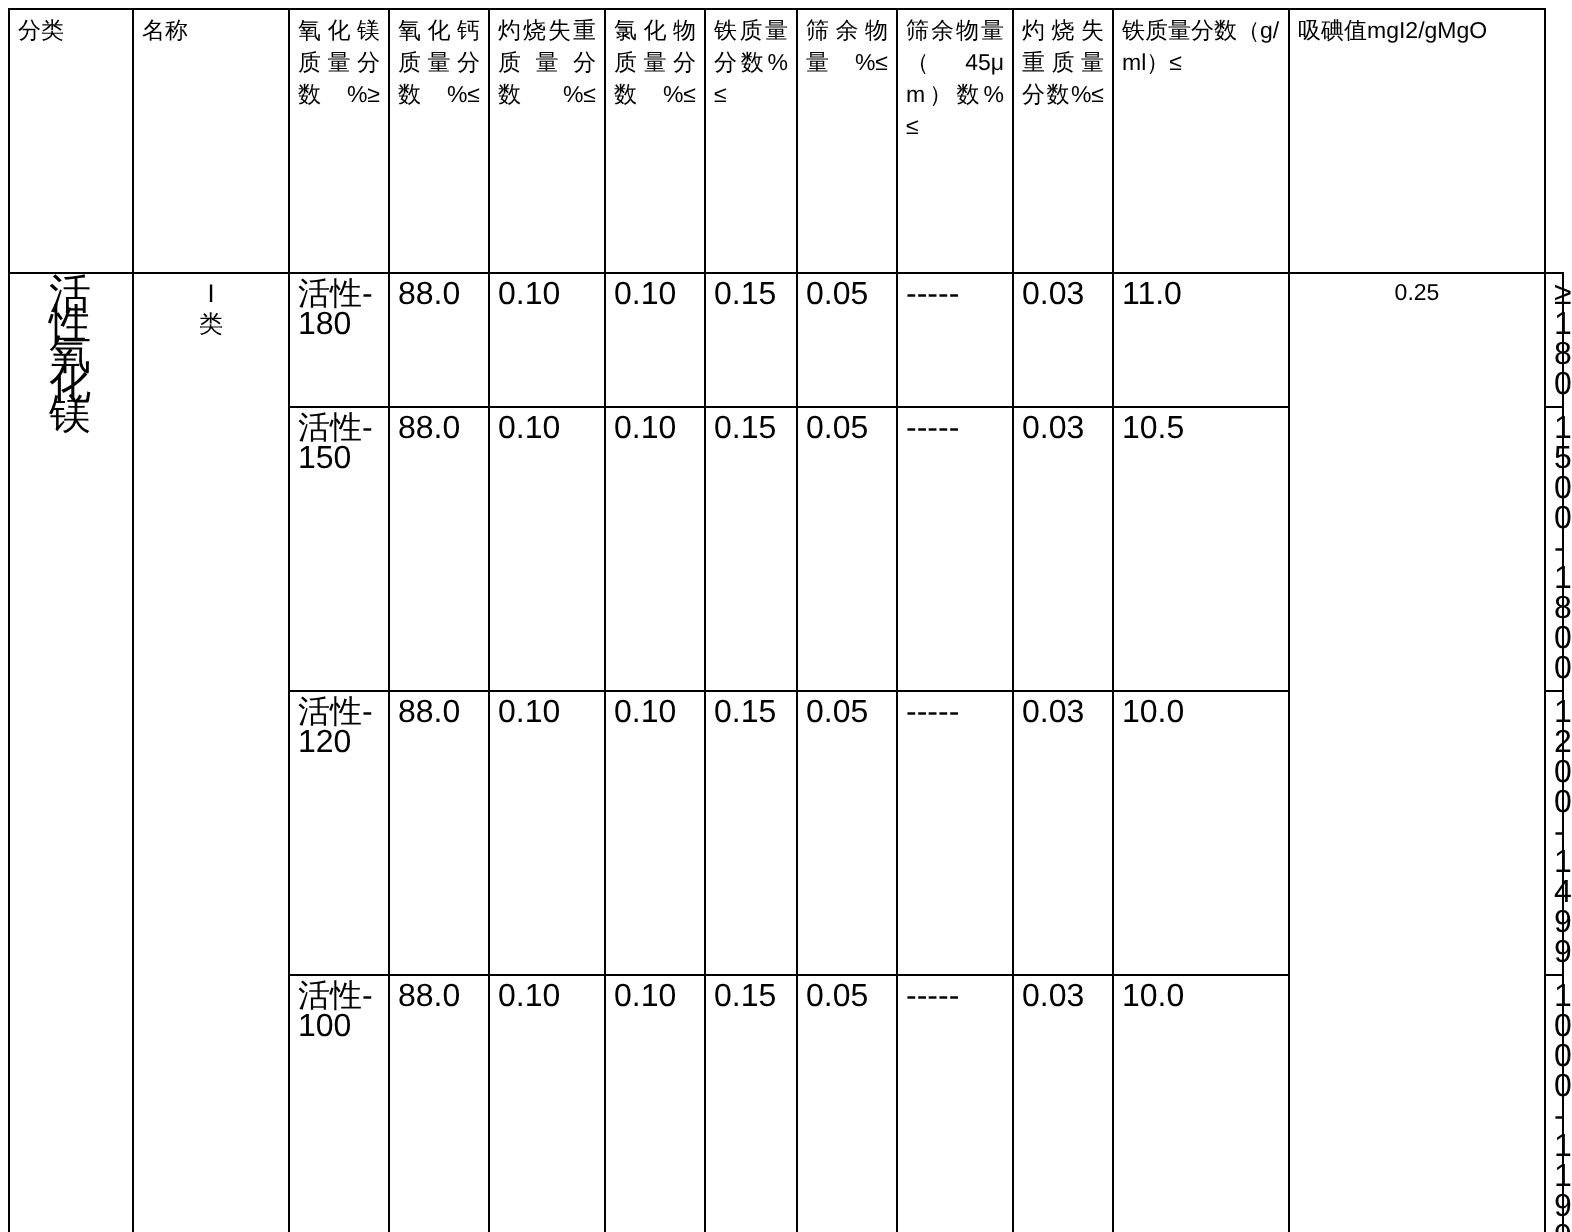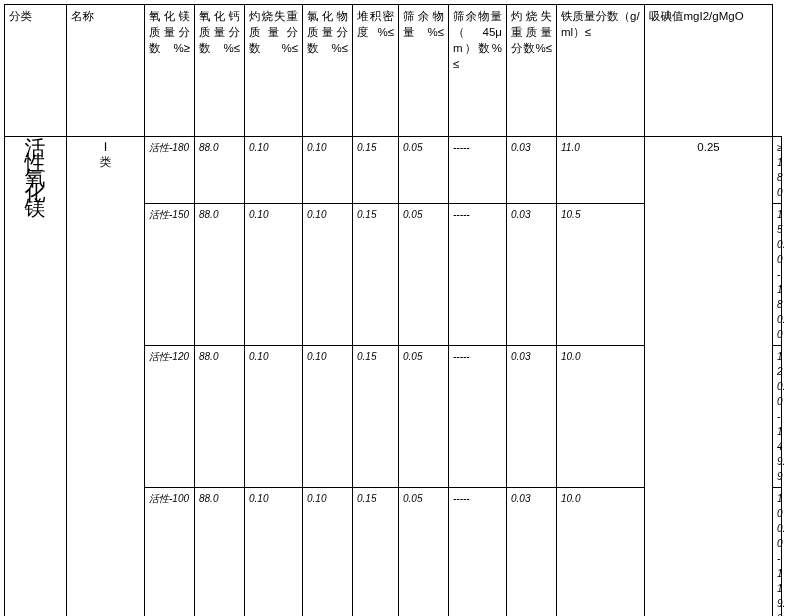--- a/index.html
+++ b/index.html
@@ -65,22 +65,21 @@
     font-size: 12px;
     line-height: 16px;
     padding: 0 2px;
   }
   td.class-cell .vtext {
     display: block;
   }
   td.data {
     vertical-align: middle;
     height: 36px;
-    font-size: 10px;
-    font-style: italic;
+    font-size: 16px;
   }
   td.density {
     text-align: center;
     vertical-align: middle;
     font-size: 11.5px;
   }
 </style>
 </head>
 <body>
 
@@ -101,21 +100,21 @@
       <col style="width:128px">
     </colgroup>
     <tbody>
       <tr class="header">
         <td class="hdr-plain">分类</td>
         <td class="hdr-plain">名称</td>
         <td class="hdr-justify">氧化镁质量分数%≥</td>
         <td class="hdr-justify">氧化钙质量分数%≤</td>
         <td class="hdr-justify">灼烧失重质量分数%≤</td>
         <td class="hdr-justify">氯化物质量分数%≤</td>
-        <td class="hdr-justify">堆积密度%≤</td>
+        <td class="hdr-justify">铁质量分数%≤</td>
         <td class="hdr-justify">筛余物量%≤</td>
         <td class="hdr-justify">筛余物量（45μm）数%≤</td>
         <td class="hdr-justify">灼烧失重质量分数%≤</td>
         <td class="hdr-plain">铁质量分数（g/ml）≤</td>
         <td class="hdr-plain">吸碘值mgI2/gMgO</td>
       </tr>
 
       <tr>
         <td class="cat-cell" rowspan="13">
             <span class="vtext">

